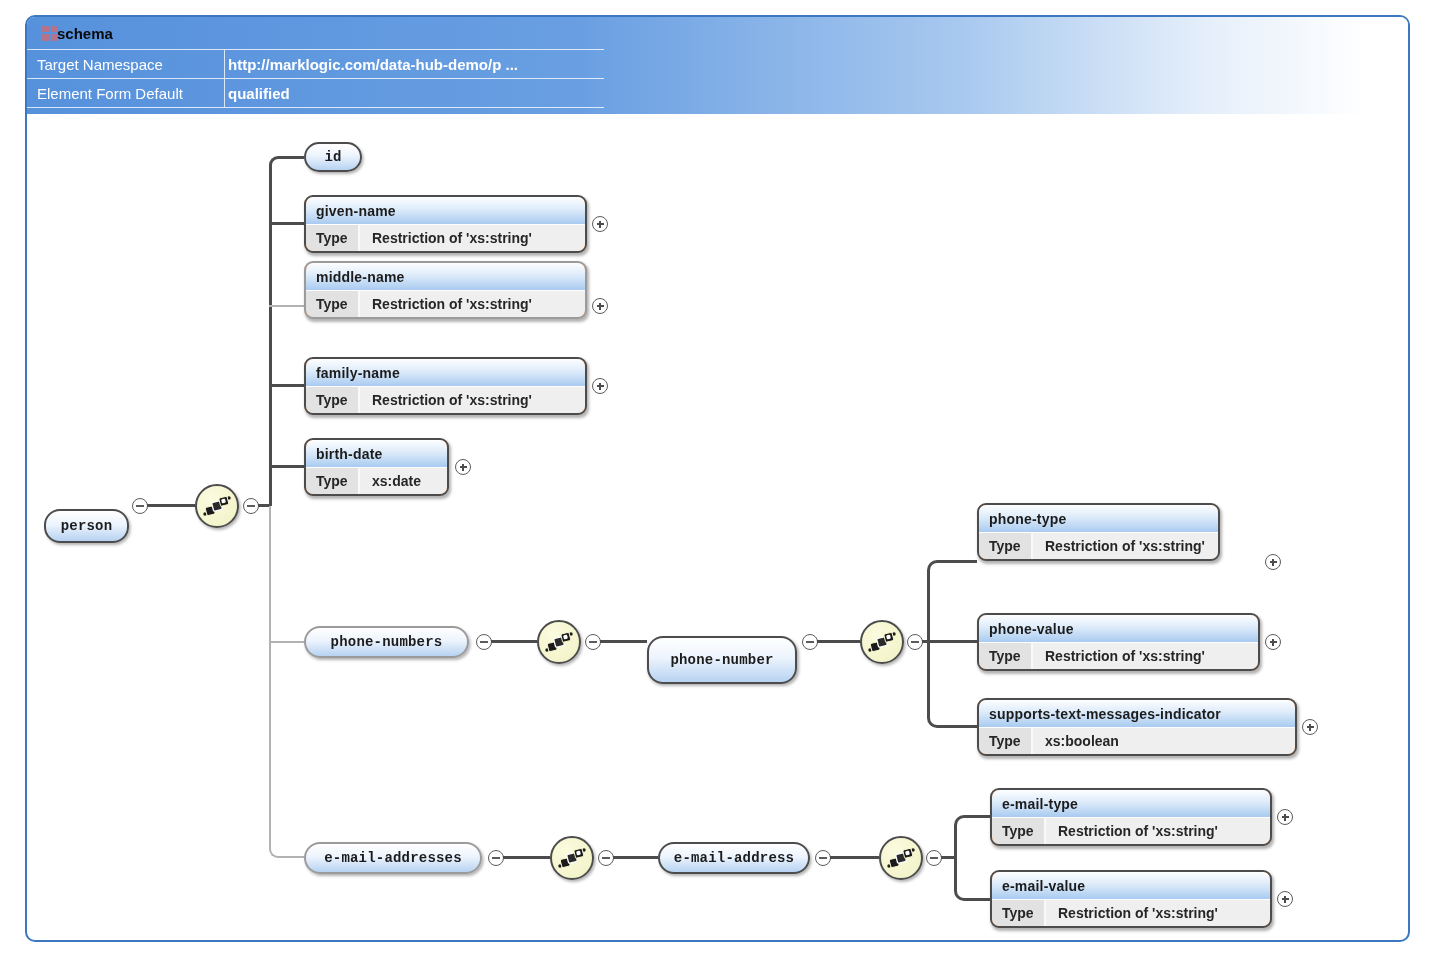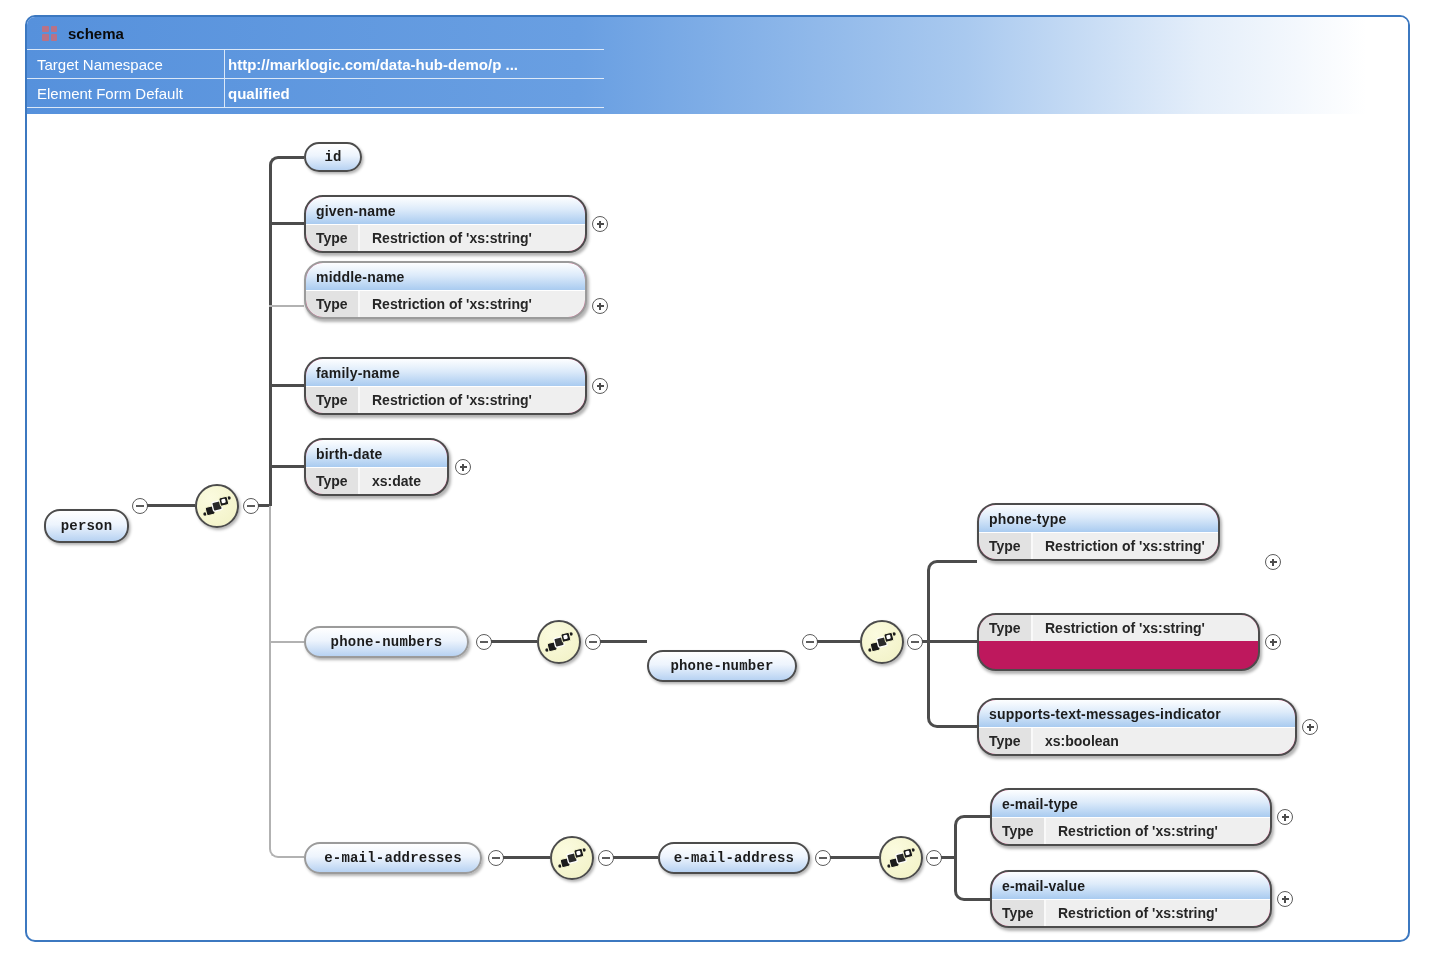--- a/index.html
+++ b/index.html
@@ -4,40 +4,40 @@
 <style>
   html,body{margin:0;padding:0;background:#ffffff;}
   body{width:1431px;height:959px;position:relative;font-family:"Liberation Sans",sans-serif;overflow:hidden;}
 
   .panel{position:absolute;left:25px;top:15px;width:1381px;height:923px;
          border:2px solid #3c78c0;border-radius:10px;background:#ffffff;overflow:hidden;}
 
   
   .header-band{position:absolute;left:0;top:0;width:100%;height:97px;
     background:linear-gradient(90deg,#5691dc 0%,#699fe2 40%,#a9c9ef 68%,#e4eefa 85%,#ffffff 97%);}
-  .title-row{position:absolute;left:0;top:0;width:577px;height:32px;display:flex;align-items:center;gap:11px;padding-left:15px;box-sizing:border-box;}
+  .title-row{position:absolute;left:0;top:0;width:577px;height:32px;display:flex;align-items:center;padding-left:15px;box-sizing:border-box;}
   .schema-icon{width:15px;height:15px;display:grid;grid-template-columns:1fr 1fr;grid-template-rows:1fr 1fr;gap:2px;}
   .schema-icon span{background:#b87287;border-radius:1px;}
   .title-text{font-size:15px;font-weight:bold;color:#0a0a0a;}
   .meta-table{position:absolute;left:0;top:32px;width:577px;}
   .meta-row{display:flex;height:28px;border-top:1px solid rgba(255,255,255,0.78);color:#ffffff;font-size:15px;}
   .meta-row:last-child{border-bottom:1px solid rgba(255,255,255,0.78);}
   .meta-label{width:197px;display:flex;align-items:center;padding-left:10px;box-sizing:border-box;}
   .meta-value{flex:1;display:flex;align-items:center;padding-left:3px;border-left:1px solid rgba(255,255,255,0.78);font-weight:bold;}
 
   
   .pill{position:absolute;box-sizing:border-box;border:2.5px solid #4c4c4c;border-radius:16px;
     background:linear-gradient(180deg,#ffffff 0%,#edf4fd 45%,#b7d2f2 100%);
     box-shadow:1.5px 2px 3px rgba(0,0,0,0.30);
     display:flex;align-items:center;justify-content:center;
     font-weight:bold;font-size:14px;color:#1c1c1c;letter-spacing:.2px;font-family:Liberation Mono, monospace;}
   .pill.optional{border:2px solid #9b9b9b;}
 
-  .tbox{position:absolute;box-sizing:border-box;border:2.5px solid #4c4c4c;border-radius:19px;overflow:hidden;
-    box-shadow:1.5px 2.5px 3px rgba(0,0,0,0.30);background:#be185d;}
+  .tbox{position:absolute;box-sizing:border-box;border:2.5px solid #4c4c4c;border-radius:9px;overflow:hidden;
+    box-shadow:1.5px 2.5px 3px rgba(0,0,0,0.30);background:#f97316;}
   .tbox.optional{border:2px solid #9b9b9b;}
   .tbox .hd{height:27px;display:flex;align-items:center;padding-left:10px;
     font-weight:bold;font-size:14px;color:#1c1c1c;letter-spacing:.2px;
     background:linear-gradient(180deg,#fdfeff 0%,#ddebfa 45%,#a9cbf0 100%);
     border-bottom:1.5px solid #ffffff;}
   .tbox .tr{display:flex;height:26px;font-weight:bold;font-size:14px;color:#262626;}
   .tbox .tc{width:54px;background:#e2e2e2;display:flex;align-items:center;padding-left:10px;border-right:2px solid #f9f9f9;box-sizing:border-box;}
   .tbox .tv{flex:1;background:#efefef;display:flex;align-items:center;padding-left:12px;}
 
   .seq{position:absolute;width:44px;height:44px;border-radius:50%;box-sizing:border-box;
@@ -164,21 +164,21 @@
   </div>
   <div class="toggle minus" style="left:449px;top:617px;"></div>
   <div class="hl" style="left:464px;top:623px;width:46px;"></div>
   <div class="seq" style="left:510px;top:603px;">
     <svg width="30" height="24" viewBox="0 0 30 24">
         <use href="#seq-glyph"></use>
       </svg>
   </div>
   <div class="toggle minus" style="left:558px;top:617px;"></div>
   <div class="hl" style="left:573px;top:623px;width:47px;"></div>
-  <div class="pill" style="left:620px;top:633px;width:150px;height:32px;">
+  <div class="pill" style="left:620px;top:619px;width:150px;height:48px;">
     <span>phone-number</span>
   </div>
   <div class="toggle minus" style="left:775px;top:617px;"></div>
   <div class="hl" style="left:790px;top:623px;width:43px;"></div>
   <div class="seq" style="left:833px;top:603px;">
     <svg width="30" height="24" viewBox="0 0 30 24">
         <use href="#seq-glyph"></use>
       </svg>
   </div>
   <div class="toggle minus" style="left:880px;top:617px;"></div>
@@ -189,20 +189,21 @@
   <div class="tbox" style="left:950px;top:486px;width:243px;height:58px;">
     <div class="hd">phone-type</div>
     <div class="tr">
         <div class="tc">Type</div>
       <div class="tv">Restriction of 'xs:string'</div>
       </div>
   </div>
   <div class="toggle plus" style="left:1238px;top:537px;"></div>
 
   <div class="tbox" style="left:950px;top:596px;width:283px;height:58px;">
+    <div class="hd">phone-value</div>
     <div class="tr">
         <div class="tc">Type</div>
       <div class="tv">Restriction of 'xs:string'</div>
       </div>
   </div>
   <div class="toggle plus" style="left:1238px;top:617px;"></div>
 
   <div class="tbox" style="left:950px;top:681px;width:320px;height:58px;">
     <div class="hd">supports-text-messages-indicator</div>
     <div class="tr">

